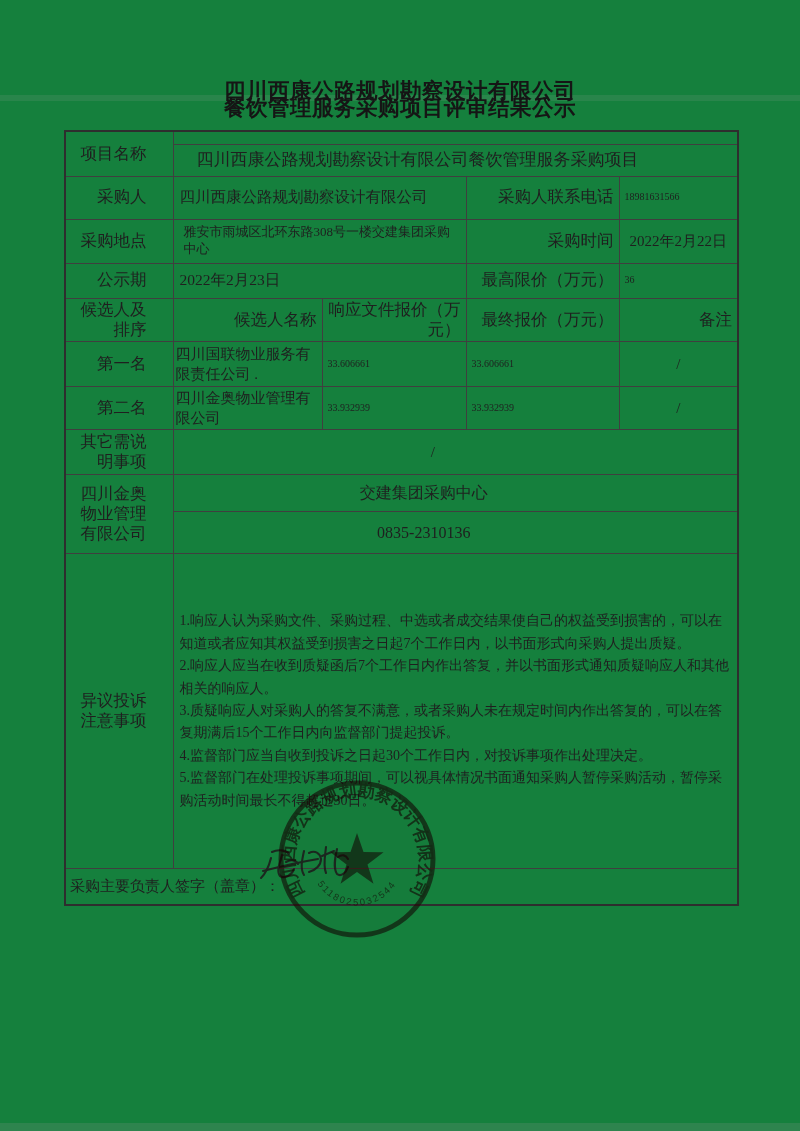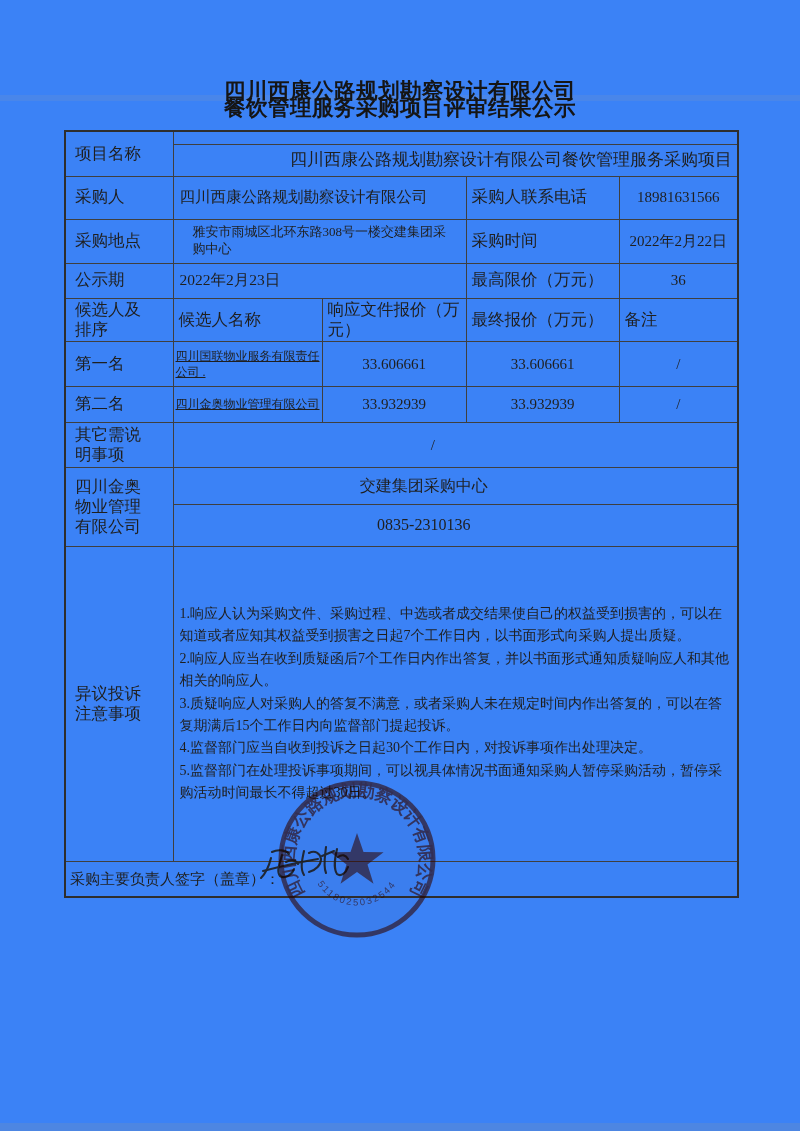--- a/index.html
+++ b/index.html
@@ -1,17 +1,17 @@
 <!DOCTYPE html>
 <html><head>
 <meta charset="utf-8">
 <style>
   html,body { margin:0; padding:0; background:#ffffff; }
   .page {
-    position:relative; width:800px; height:1131px; background:#3b82f6;
+    position:relative; width:800px; height:1131px; background:#15803d;
     font-family:"Liberation Serif","DejaVu Serif",serif; color:#1f1f1f; overflow:hidden;
   }
   .scan-streak { position:absolute; left:0; width:800px; pointer-events:none; }
   .streak-top { top:95px; height:6px; background:rgba(160,160,160,.14); }
   .streak-bottom { top:1123px; height:8px; background:rgba(150,150,150,.20); }
 
   .doc-title, .doc-subtitle {
     position:absolute; left:0; width:100%; margin:0; text-align:center;
     font-family:"Liberation Sans","DejaVu Sans",sans-serif;
     font-weight:700; color:#151515; font-size:21.5px; line-height:24px; letter-spacing:.5px;
@@ -22,29 +22,29 @@
   table.main {
     position:absolute; left:64px; top:130px; width:673px;
     border-collapse:collapse; table-layout:fixed;
     border:2px solid #2e2e2e;
   }
   td {
     border:1px solid #3f3f3f; vertical-align:middle;
     font-size:16.5px; line-height:1.22; padding:1px 5px;
     overflow:hidden; word-break:break-all;
   }
-  td.lbl  { padding:1px 26px 1px 9px; text-align:left; }
-  td.key  { text-align:left;font-family:Liberation Serif, serif; }
+  td.lbl  { padding:1px 26px 1px 3px; text-align:right; }
+  td.key  { text-align:right;font-family:Liberation Serif, serif; }
   td.thin { padding:0; }
-  td.val  { padding-left:23px;text-align:right; }
+  td.val  { padding-left:23px; }
   td.val15 { padding-left:6px; font-size:15.5px; }
-  td.val13 { padding:0 19px; font-size:13px; line-height:1.3; }
+  td.val13 { padding:0 10px; font-size:13px; line-height:1.3; }
   td.date  { text-align:center; font-size:15px; }
-  td.num   { text-align:center; font-size:15px; }
-  td.name12 { padding:1px 1px 1px 2px; font-size:12px; line-height:1.35;text-decoration:underline; }
+  td.num   { font-size:10px; }
+  td.name12 { padding:1px 1px 1px 2px; font-size:15px; line-height:1.35; }
   td.slash { text-align:center; font-size:15px; }
   td.slash-wide { text-align:center; font-size:15px; padding-right:50px; }
   td.sup-val { text-align:center; font-size:16px; padding-right:68px; }
   td.obj { padding:0 5px 0 6px; }
   td.obj p { margin:0; font-size:14px; line-height:22.4px; text-align:left; }
   td.sig-row { padding-left:4px; font-size:15px; }
 
   svg.overlay { position:absolute; left:0; top:0; pointer-events:none; }
   .stamp-group { mix-blend-mode:multiply; opacity:.9; }
 </style>

